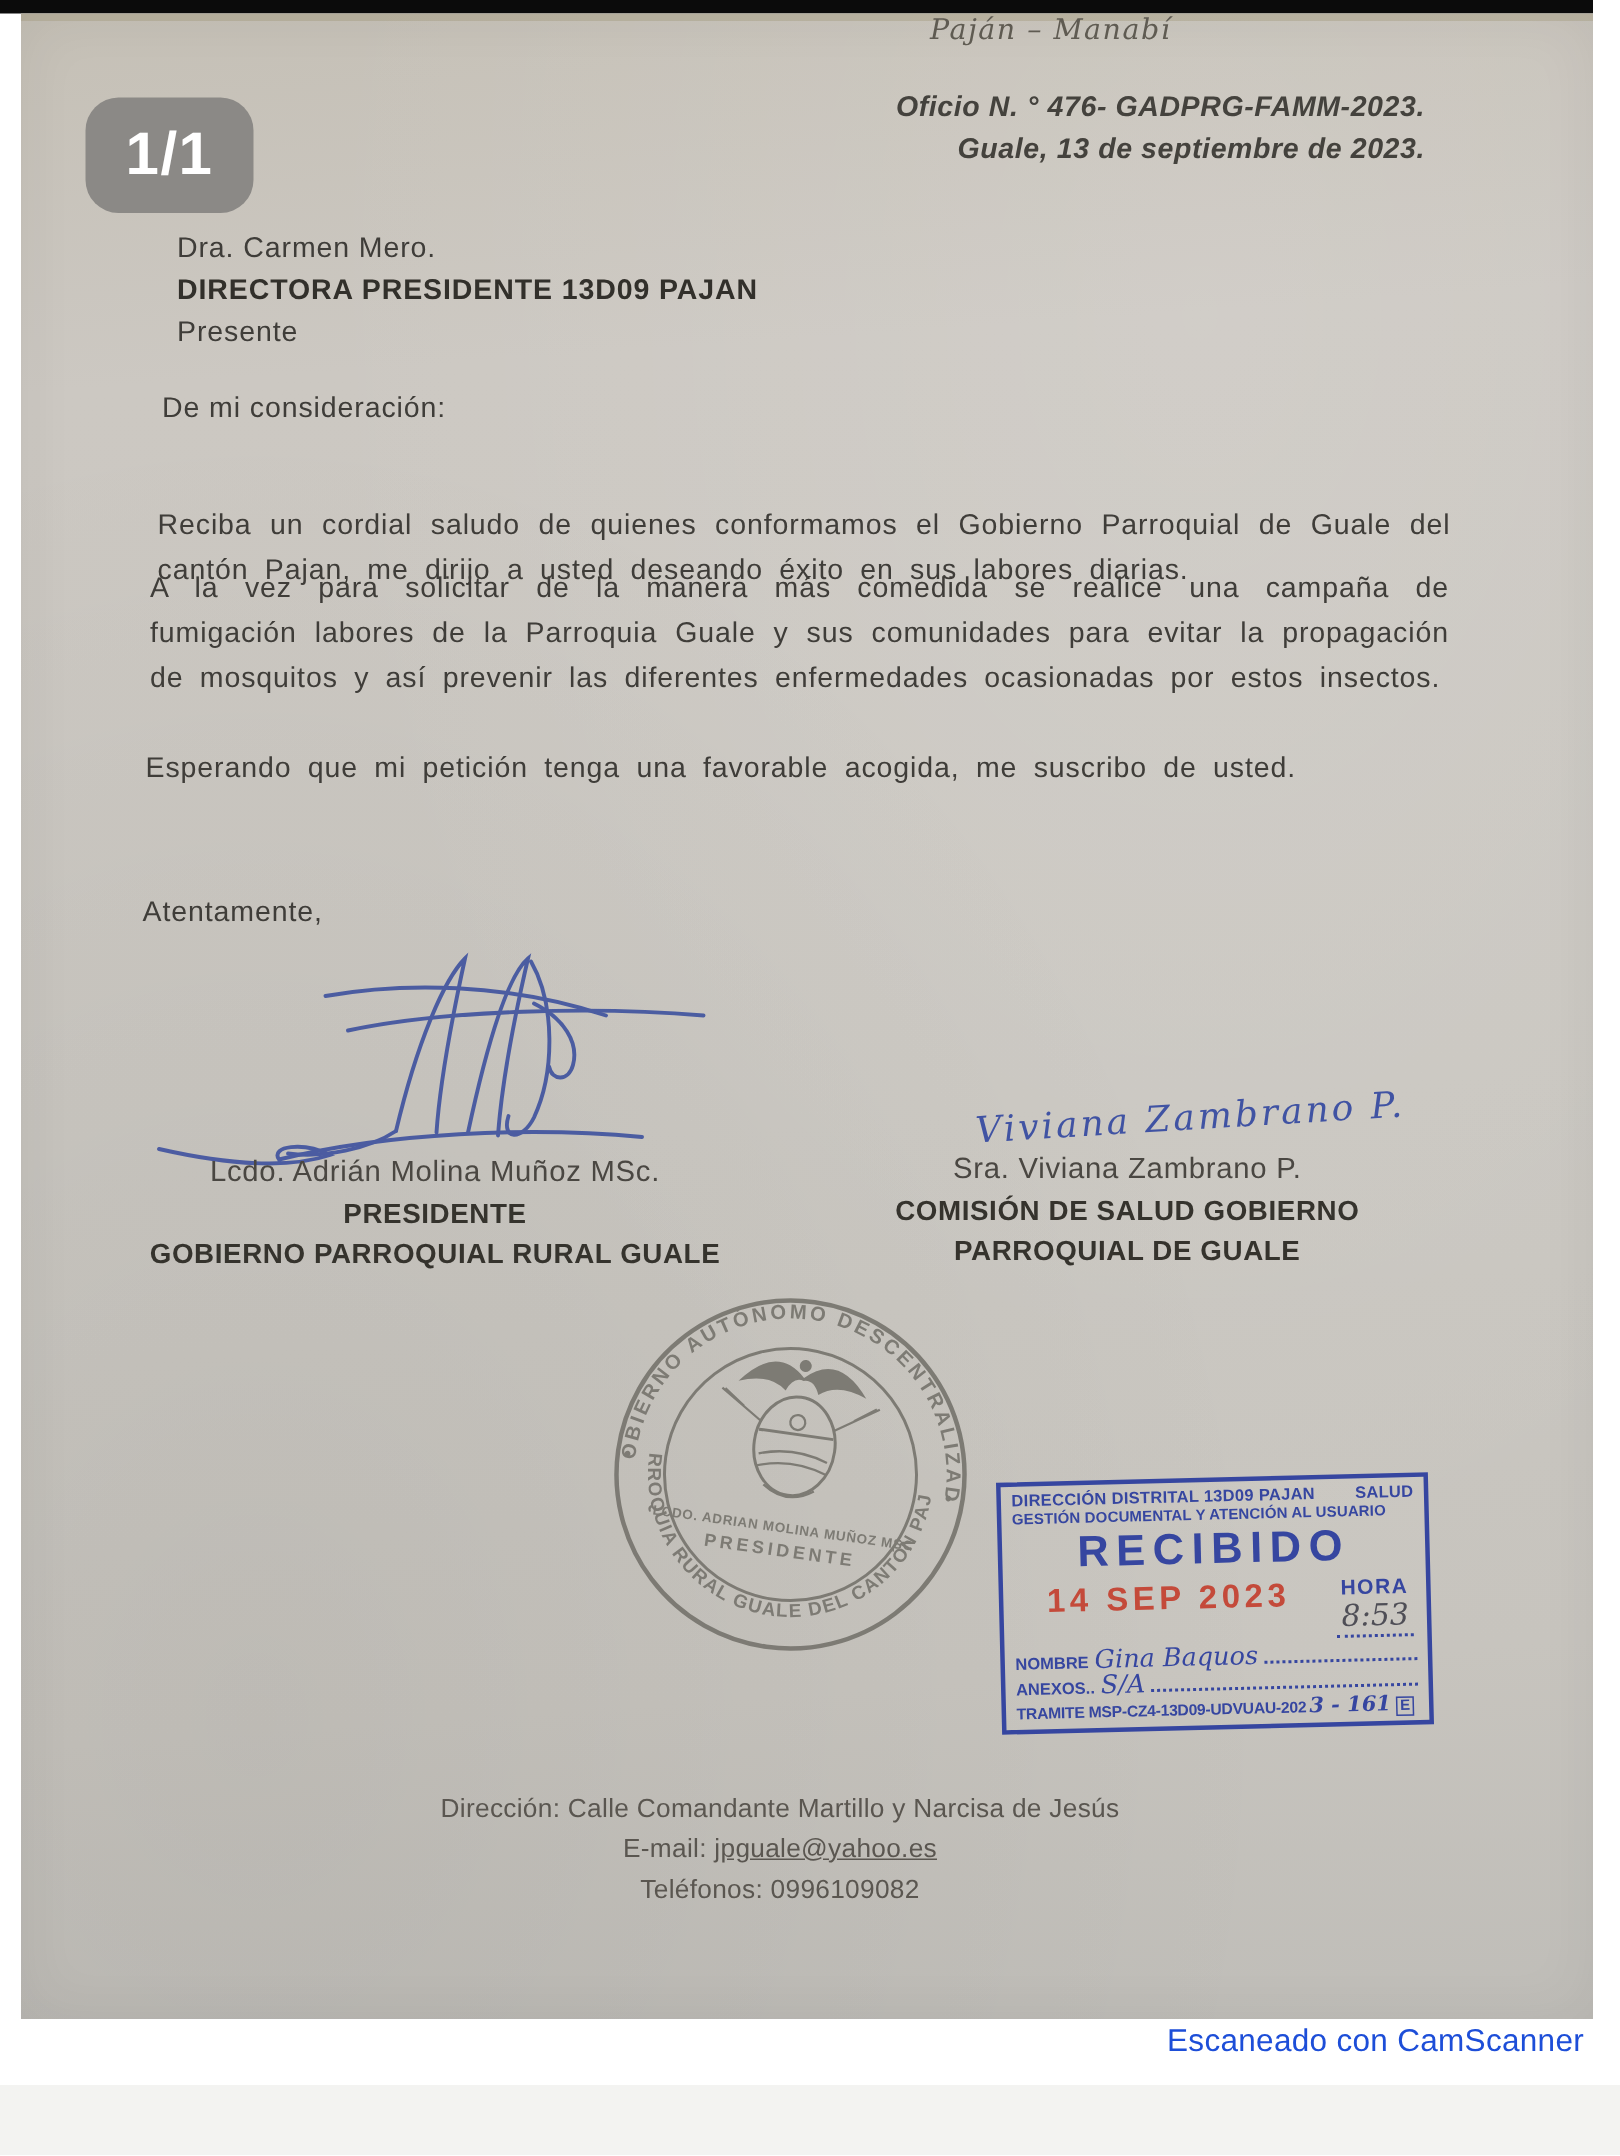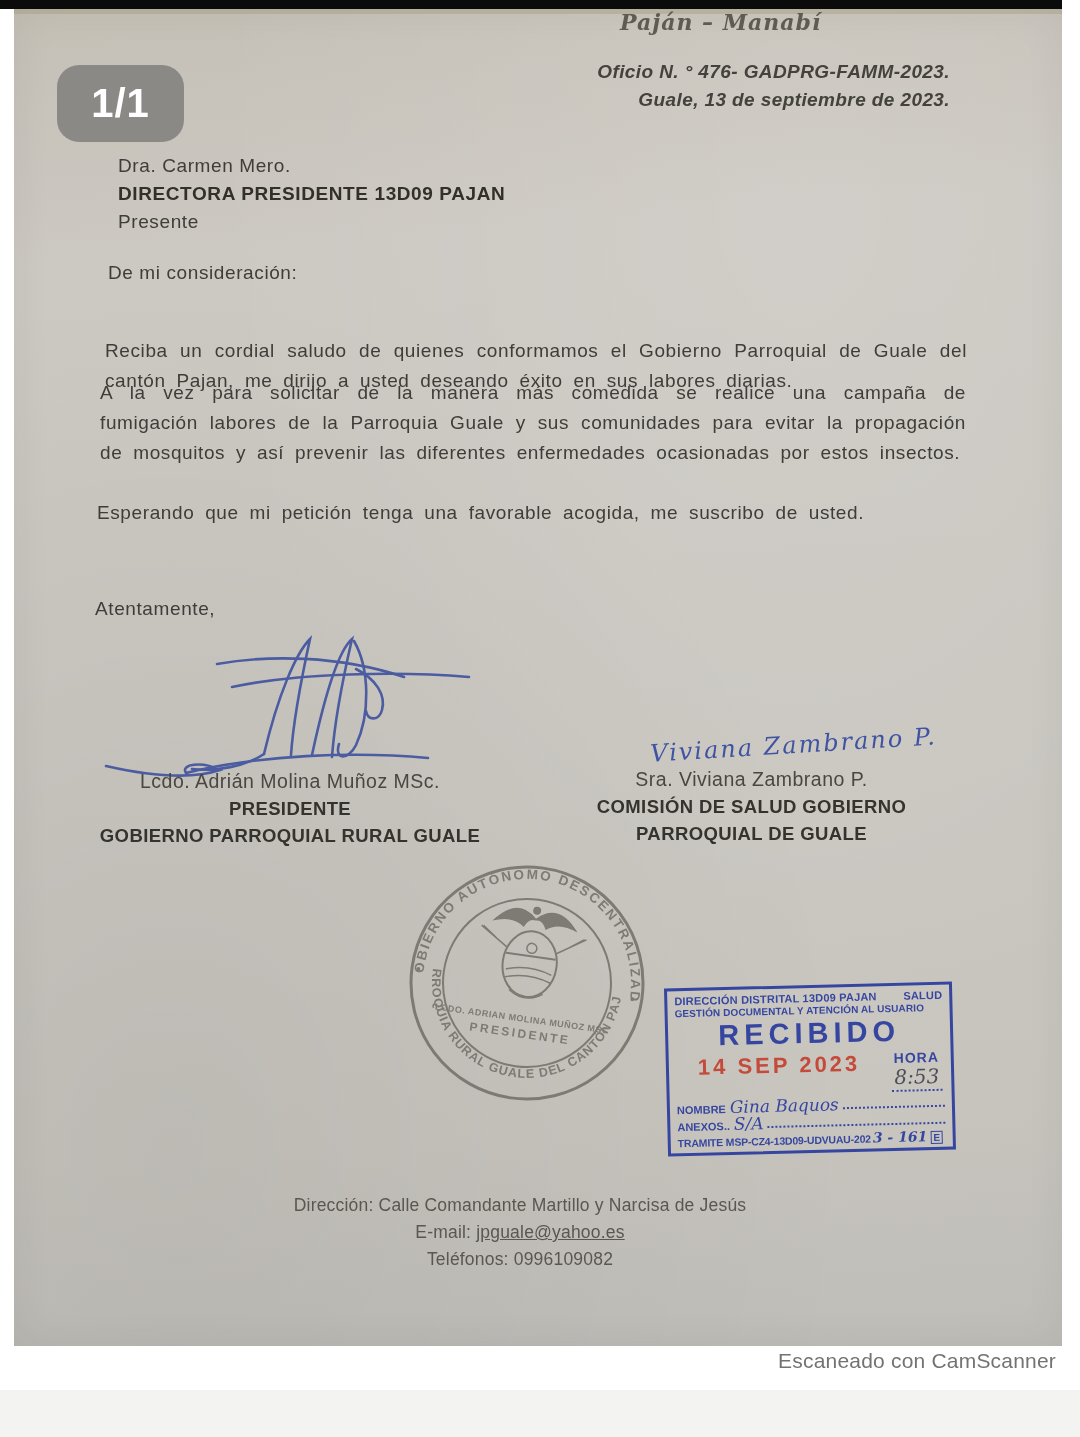--- a/index.html
+++ b/index.html
@@ -11,25 +11,25 @@
           radial-gradient(ellipse at 75% 15%, rgba(255,255,255,.10), transparent 55%),
           radial-gradient(ellipse at 15% 85%, rgba(0,0,0,.05), transparent 55%),
           linear-gradient(176deg,#c5c0b6 0%,#ccc8c2 18%,#cac7c1 55%,#c7c4be 82%,#bfbdb8 100%);
         box-shadow:inset 0 0 40px rgba(0,0,0,.06);}
   .scan::before{content:"";position:absolute;left:0;top:0;width:100%;height:5px;
         background:rgba(148,136,96,.28);}
   .abs{position:absolute;}
   .body-text{color:#3f3d39;font-size:19px;letter-spacing:.6px;}
   .para{line-height:30px;text-align:justify;word-spacing:5px;}
   .bold{font-weight:bold;color:#32302b;}
-  .page-badge{position:absolute;left:57px;top:65px;width:127px;height:77px;background:#8b8986;
+  .page-badge{position:absolute;left:57px;top:65px;width:112px;height:77px;background:#8b8986;
         border-radius:22px;display:flex;align-items:center;justify-content:center;
         color:#ffffff;font-size:40px;font-weight:bold;letter-spacing:1px;}
-  .letterhead{font-family:"DejaVu Serif",serif;font-style:italic;font-weight:bold;
-        font-size:22px;color:#5f5b52;letter-spacing:1px;}
+  .letterhead{font-family:"DejaVu Serif",serif;font-style:italic;font-weight:normal;
+        font-size:19px;color:#5f5b52;letter-spacing:1px;}
   .oficio{ text-align:right;font-weight:bold;color:#44423d;font-size:19px;line-height:28px;letter-spacing:.4px;}
   .center{text-align:center;}
   .hand{font-family:"DejaVu Serif",serif;font-style:italic;}
   .hand-blue{color:#4053a3;}
   .sign-name{font-size:19.5px;color:#4a4742;letter-spacing:.5px;line-height:27px;}
   .sign-title{font-size:18.5px;font-weight:bold;color:#35332d;letter-spacing:.4px;line-height:27px;}
   
   .stamp{position:absolute;left:652px;top:976px;width:268px;border:3px solid #2a3c9e;
         color:#2a3c9e;padding:4px 7px 3px 7px;transform:rotate(-1.4deg);opacity:.92;background:rgba(255,255,255,.04);}
   .st-line1{display:flex;justify-content:space-between;font-size:11px;font-weight:bold;letter-spacing:.2px;}
@@ -43,21 +43,21 @@
   .st-row{display:flex;align-items:flex-end;margin-top:2px;}
   .st-label{font-size:11px;font-weight:bold;white-space:nowrap;}
   .st-val{font-size:17px;line-height:15px;margin:0 4px;white-space:nowrap;}
   .st-dots{flex:1;border-bottom:2px dotted #2a3c9e;height:2px;margin-bottom:3px;}
   .st-tramite{display:flex;align-items:baseline;margin-top:3px;}
   .st-tr-label{font-size:10.5px;font-weight:bold;white-space:nowrap;letter-spacing:-.2px;}
   .st-tr-val{font-size:14px;font-weight:bold;line-height:12px;margin:0 2px;white-space:nowrap;}
   .st-tr-e{font-size:10px;font-weight:bold;border:1.5px solid #2a3c9e;padding:0 2px;margin-left:1px;}
   .footer-block{text-align:center;color:#5a5650;font-size:17.5px;line-height:27px;letter-spacing:.2px;}
   .email{text-decoration:underline;}
-  .camscanner{position:absolute;right:24px;top:1349px;font-size:21px;color:#737373;letter-spacing:.2px;}
+  .camscanner{position:absolute;right:24px;top:1349px;font-size:21px;color:#1d4ed8;letter-spacing:.2px;}
   .graybar{position:absolute;left:0;top:1390px;width:1080px;height:47px;background:#f3f3f1;}
   .seal-wrap{position:absolute;left:384px;top:851px;width:258px;height:246px;transform:rotate(8deg);opacity:.82;}
   .sig-wrap{position:absolute;left:84px;top:624px;width:400px;height:148px;}
 </style>
 </head>
 <body>
 
 <div class="page">
 
   <div class="topbar"></div>

